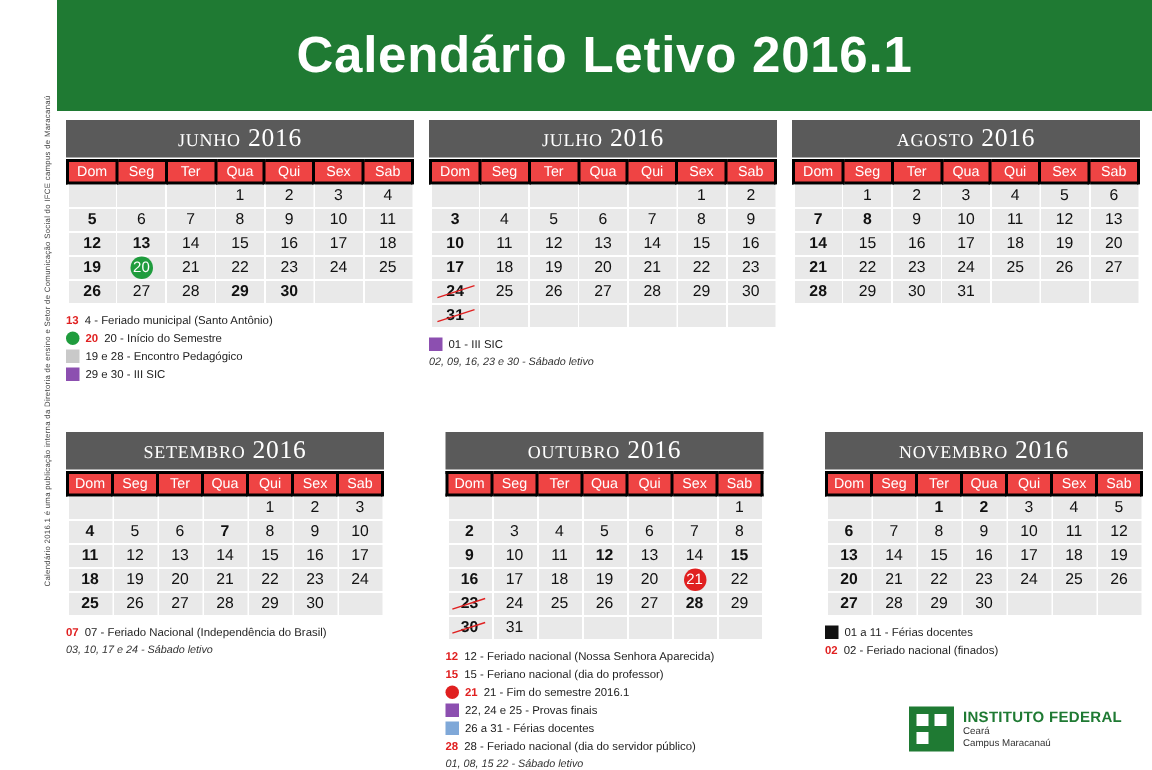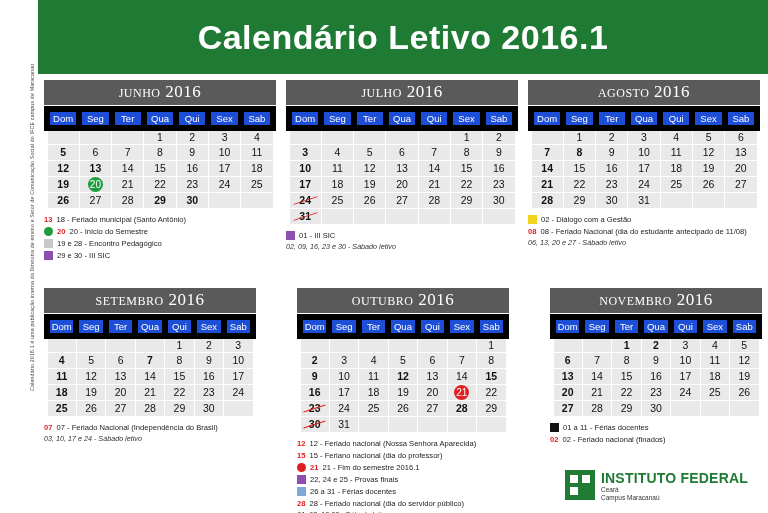--- a/index.html
+++ b/index.html
@@ -80,26 +80,26 @@
   .month-title .mt-name { font-variant: small-caps; text-transform: lowercase; }
   .month-title .mt-name::first-letter { text-transform: uppercase; }
 
   table.cal {
     width: 100%;
     border-collapse: collapse;
     table-layout: fixed;
     margin-top: 1px;
   }
   table.cal th {
-    background: #1d4ed8;
+    background: #ef4444;
     color: #ffffff;
     font-size: 9.5px;
     font-weight: normal;
     height: 15px;
-    border: 6px solid #000000;
+    border: 2px solid #000000;
   }
   table.cal td {
     height: 16px;
     text-align: center;
     font-size: 10.5px;
     color: #111;
     border: 1px solid #ffffff;
     background: #e9e9e9;
     padding: 0;
     position: relative;
@@ -172,21 +172,21 @@
   }
   .logo-mark::before {
     content: "";
     position: absolute;
     left: 5px; top: 5px;
     width: 8px; height: 8px;
     background: #ffffff;
     box-shadow: 12px 0 0 #ffffff, 0 12px 0 #ffffff;
   }
   .logo-text { line-height: 1.15; }
-  .logo-l1 { font-size: 14px; font-weight: bold; color: #1f7a33; letter-spacing: .2px; text-align: center; }
+  .logo-l1 { font-size: 10px; font-weight: bold; color: #1f7a33; letter-spacing: .2px; text-align: center; }
   .logo-l2 { font-size: 6.5px; color: #333; }
   .logo-l3 { font-size: 6.5px; color: #333; }
 </style>
 </head>
 <body>
 
 <div id="page">
 
   <div class="side-credit">Calendário 2016.1 é uma publicação interna da Diretoria de ensino e Setor de Comunicação Social do IFCE campus de Maracanaú</div>
 
@@ -254,21 +254,21 @@
                 <td class="red grey">29</td>
                 <td class="red grey">30</td>
                 <td class="empty"></td>
                 <td class="empty"></td>
               </tr>
             </tbody>
           </table>
           <div class="legend">
             <div class="lg-row">
               <span class="lg-num">13</span>
-              <span class="lg-txt">18 - Feriado municipal (Santo Antônio)</span>
+              <span class="lg-txt">4 - Feriado municipal (Santo Antônio)</span>
             </div>
             <div class="lg-row">
               <span class="sw dot-green"></span>
               <span class="lg-num">20</span>
               <span class="lg-txt">20 - Início do Semestre</span>
             </div>
             <div class="lg-row">
               <span class="sw sq-grey"></span>
               <span class="lg-txt">19 e 28 - Encontro Pedagógico</span>
             </div>
@@ -414,33 +414,20 @@
                 <td class="red">28</td>
                 <td class="">29</td>
                 <td class="">30</td>
                 <td class="">31</td>
                 <td class="empty"></td>
                 <td class="empty"></td>
                 <td class="empty"></td>
               </tr>
             </tbody>
           </table>
-          <div class="legend">
-            <div class="lg-row">
-              <span class="sw" style="background:#f2d21a"></span>
-              <span class="lg-txt">02 - Diálogo com a Gestão</span>
-            </div>
-            <div class="lg-row">
-              <span class="lg-num">08</span>
-              <span class="lg-txt">08 - Feriado Nacional (dia do estudante antecipado de 11/08)</span>
-            </div>
-            <div class="lg-row">
-              <span class="lg-txt lg-ital">06, 13, 20 e 27 - Sábado letivo</span>
-            </div>
-          </div>
         </div>
       </div>
     <div class="row r2">
         <div class="month">
           <div class="month-title"><span class="mt-name">Setembro</span><span> 2016</span></div>
           <table class="cal">
             <thead>
               <tr>
                 <th>Dom</th>
                 <th>Seg</th>

